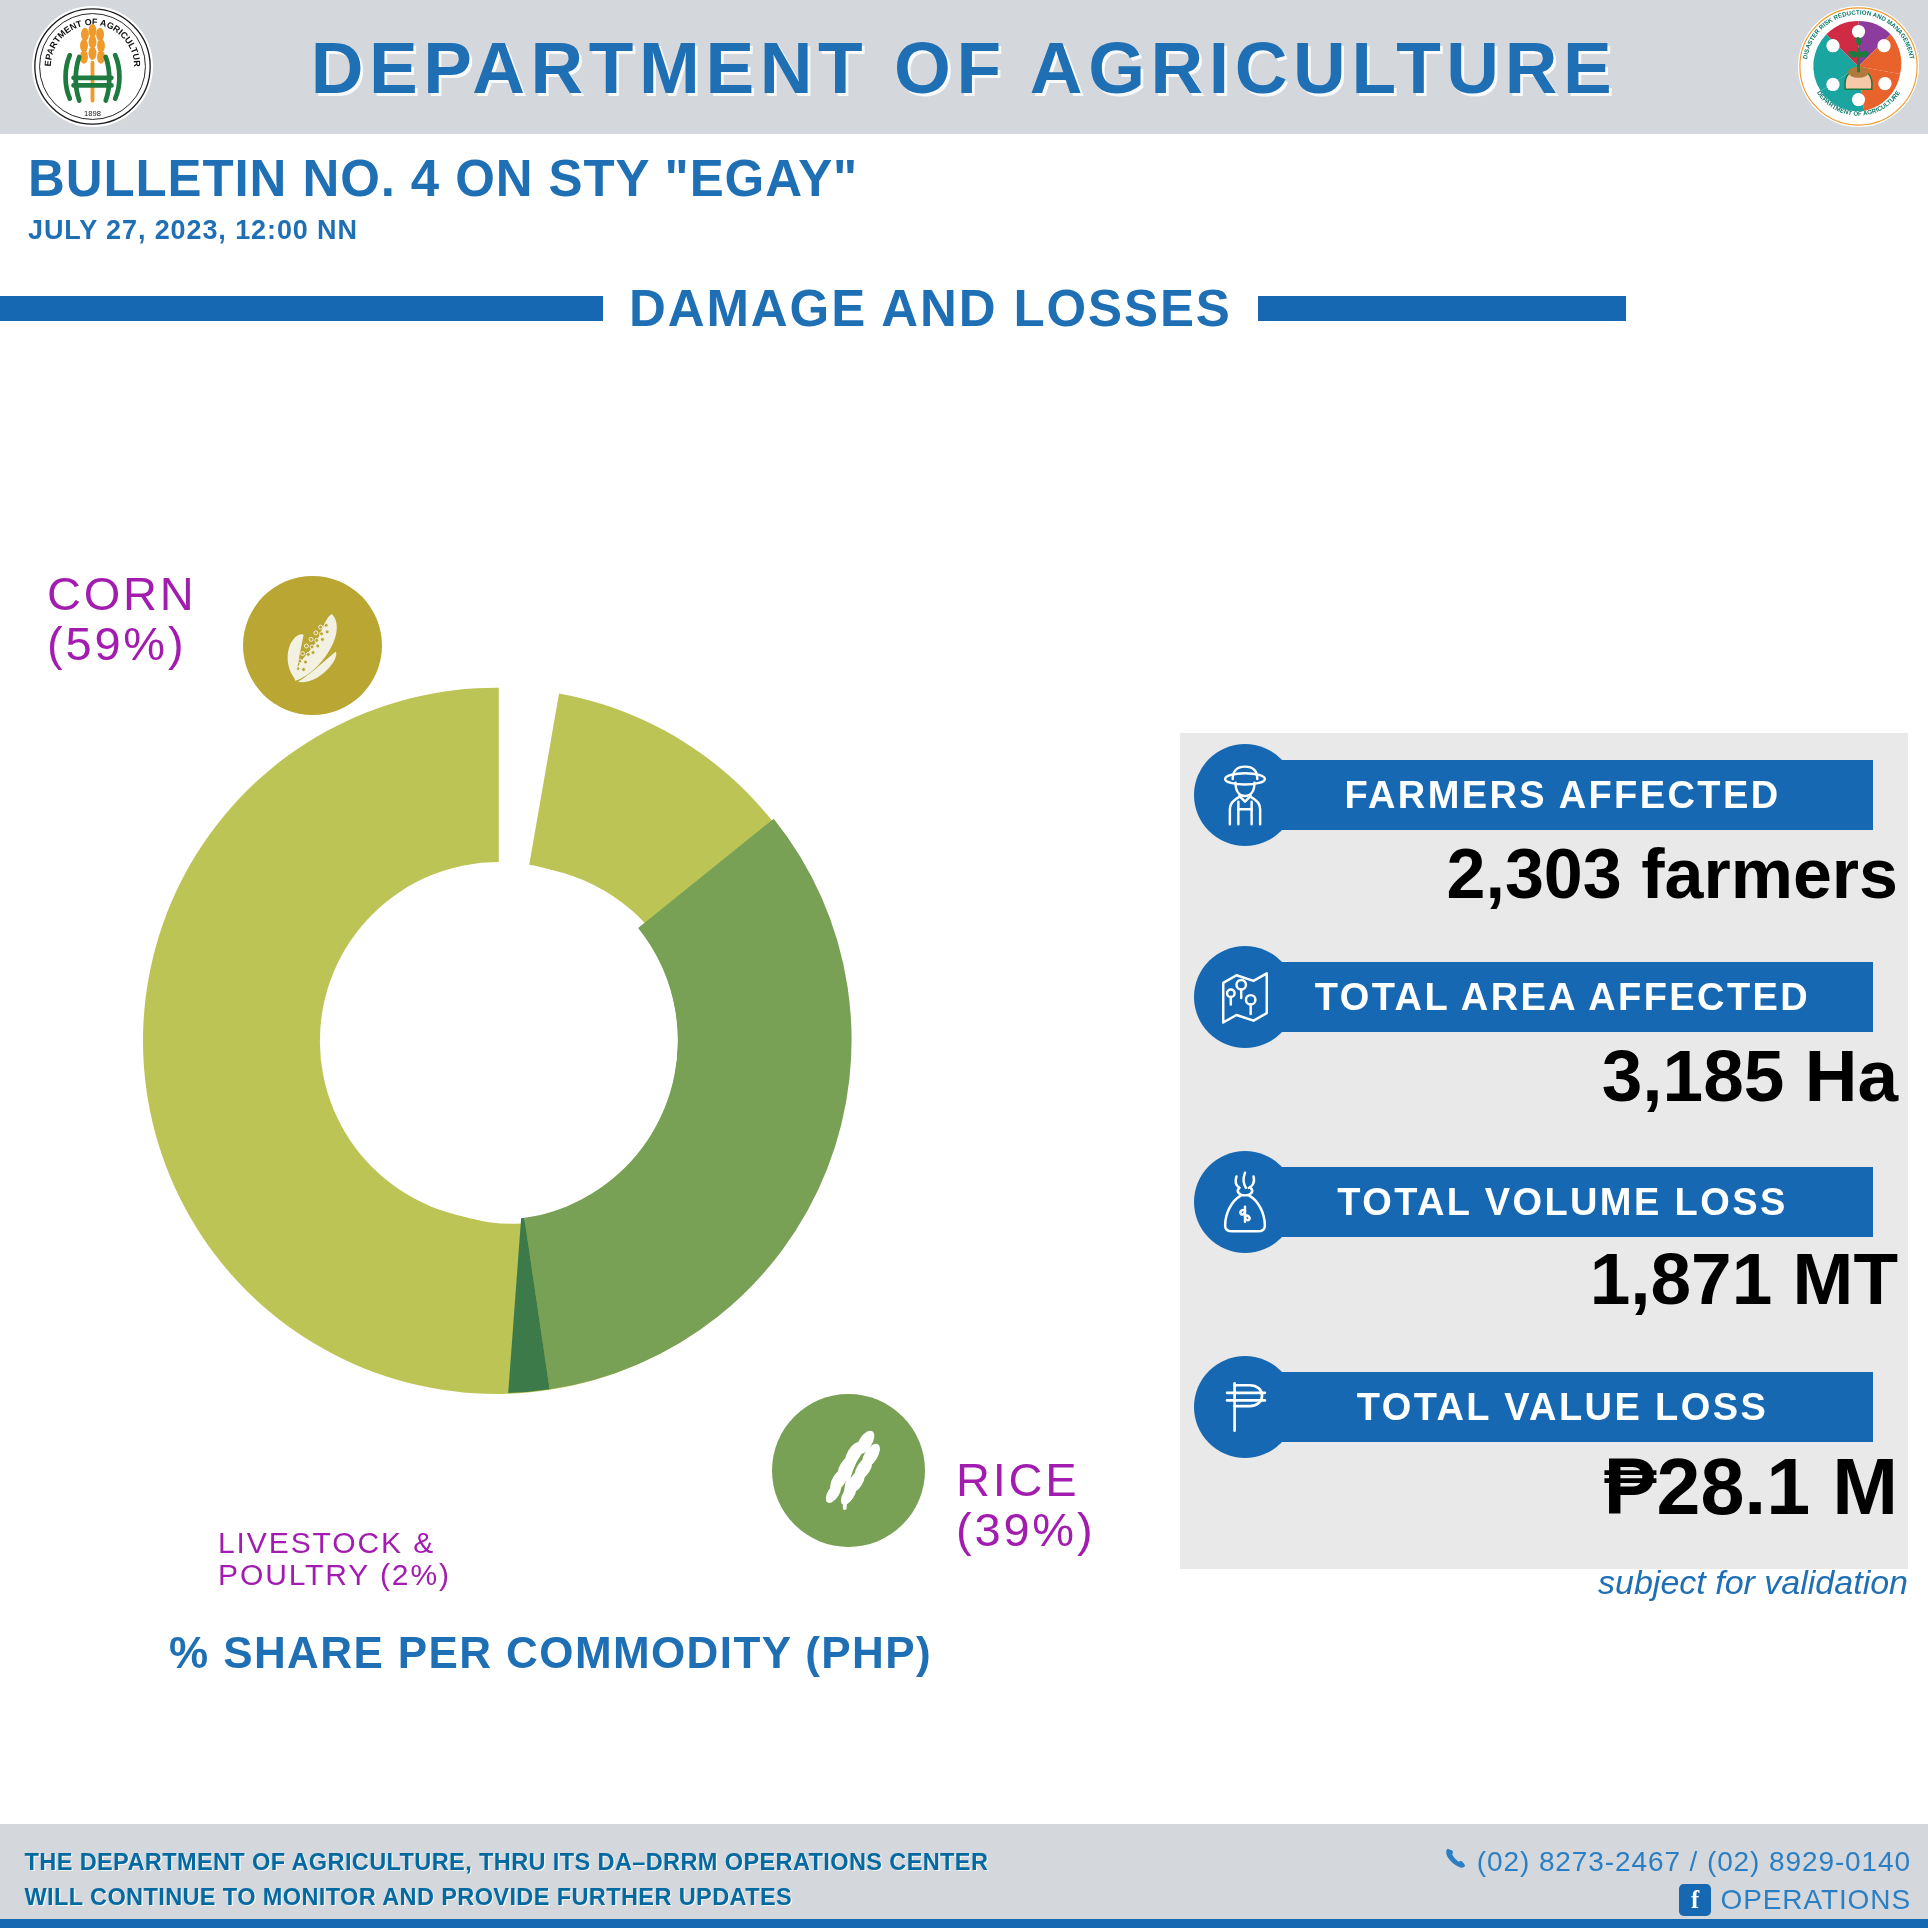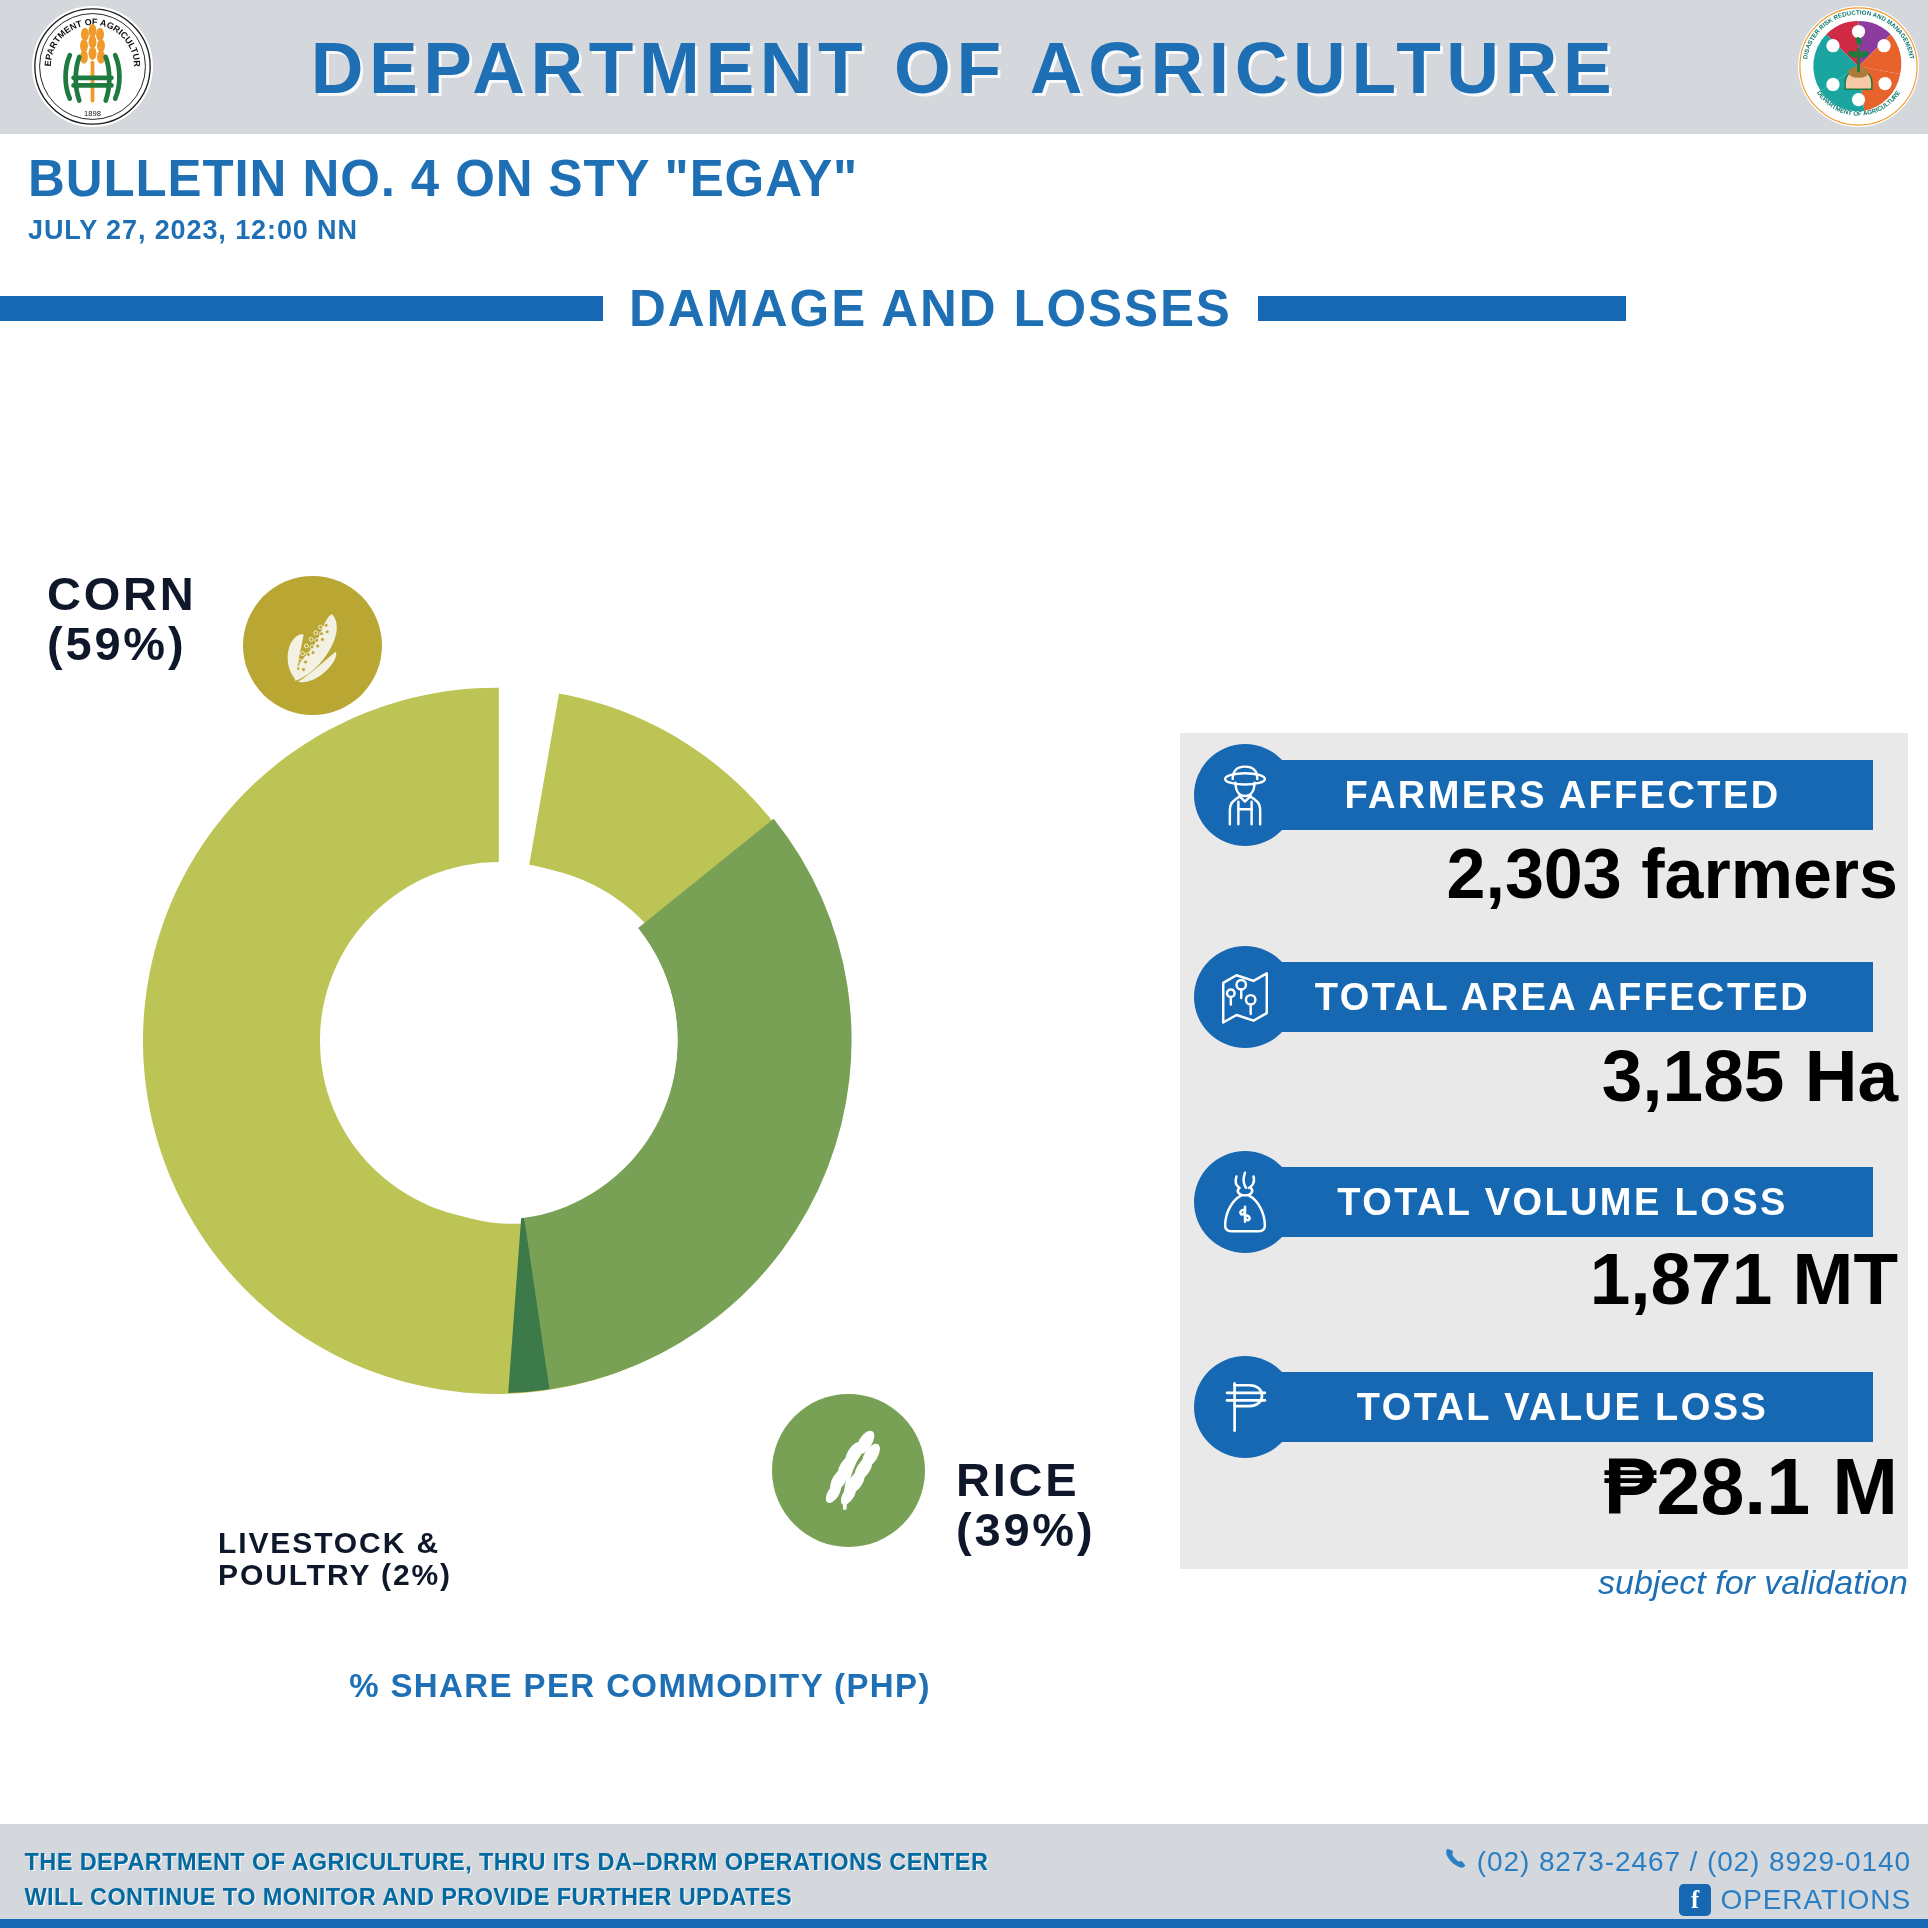--- a/index.html
+++ b/index.html
@@ -47,25 +47,25 @@
   .banner-rule-left{flex:0 0 603px;height:24.5px;background:#1668b3;}
   .banner-rule-right{flex:1;height:24.5px;background:#1668b3;margin-right:21px;}
   .banner-text{
     padding:0 26px;font-size:51px;font-weight:bold;color:#1f6fb5;letter-spacing:1.9px;
     text-shadow:1.9px 1.9px 0 rgba(255,255,255,.8);white-space:nowrap;
   }
   
   .donut-wrap{position:absolute;left:141px;top:537px;width:998px;height:1036px;}
   .donut-svg{position:absolute;left:0;top:0;}
   .chart-caption{
-    position:absolute;left:169px;top:1667px;width:942px;text-align:center;
-    font-size:33px;font-weight:bold;color:#1f6fb5;letter-spacing:1.4px;
-  }
-  
-  .lbl{position:absolute;color:#0f172a;font-weight:bold;line-height:1.06;}
+    position:absolute;left:169px;top:1628px;width:942px;text-align:left;
+    font-size:44px;font-weight:bold;color:#1f6fb5;letter-spacing:1.4px;
+  }
+  
+  .lbl{position:absolute;color:#a21caf;font-weight:normal;line-height:1.06;}
   .lbl-corn{left:47px;top:569px;font-size:47px;letter-spacing:2.8px;text-align:left;}
   .lbl-rice{left:956px;top:1455px;font-size:47px;letter-spacing:2.8px;text-align:left;}
   .lbl-lsp{left:218px;top:1527px;font-size:30px;letter-spacing:1.9px;text-align:left;}
   
   .bubble{
     position:absolute;border-radius:50%;
     display:flex;align-items:center;justify-content:center;
     box-shadow:0 0 0 12.2px #ffffff;
   }
   .bubble-corn{left:243px;top:576px;width:139px;height:139px;background:#b9a633;}

